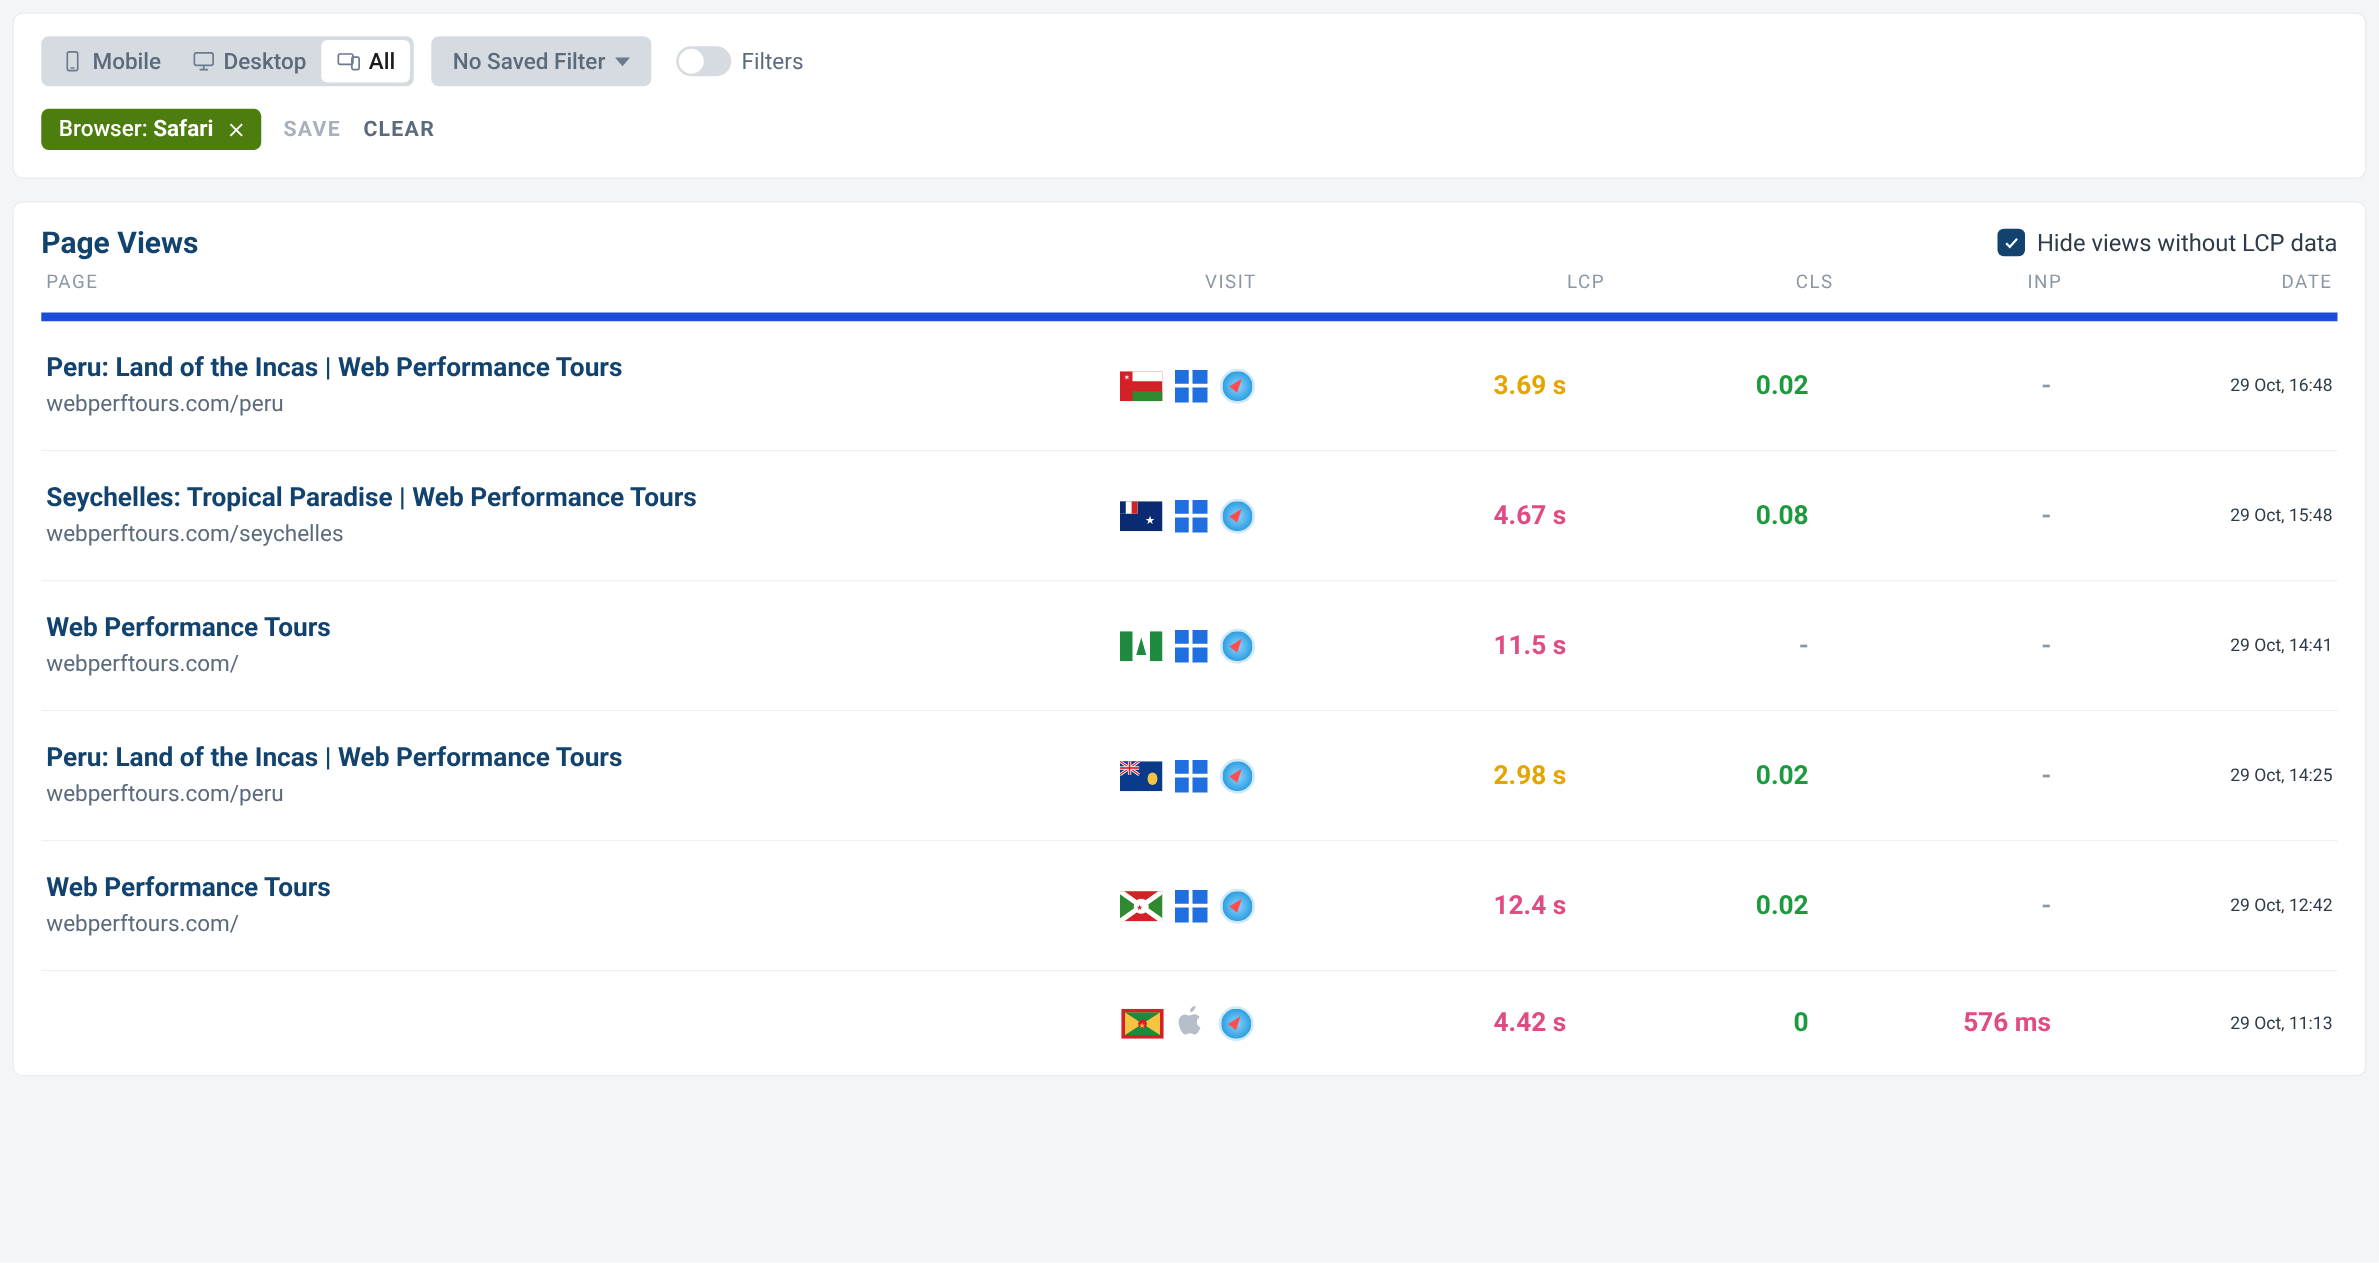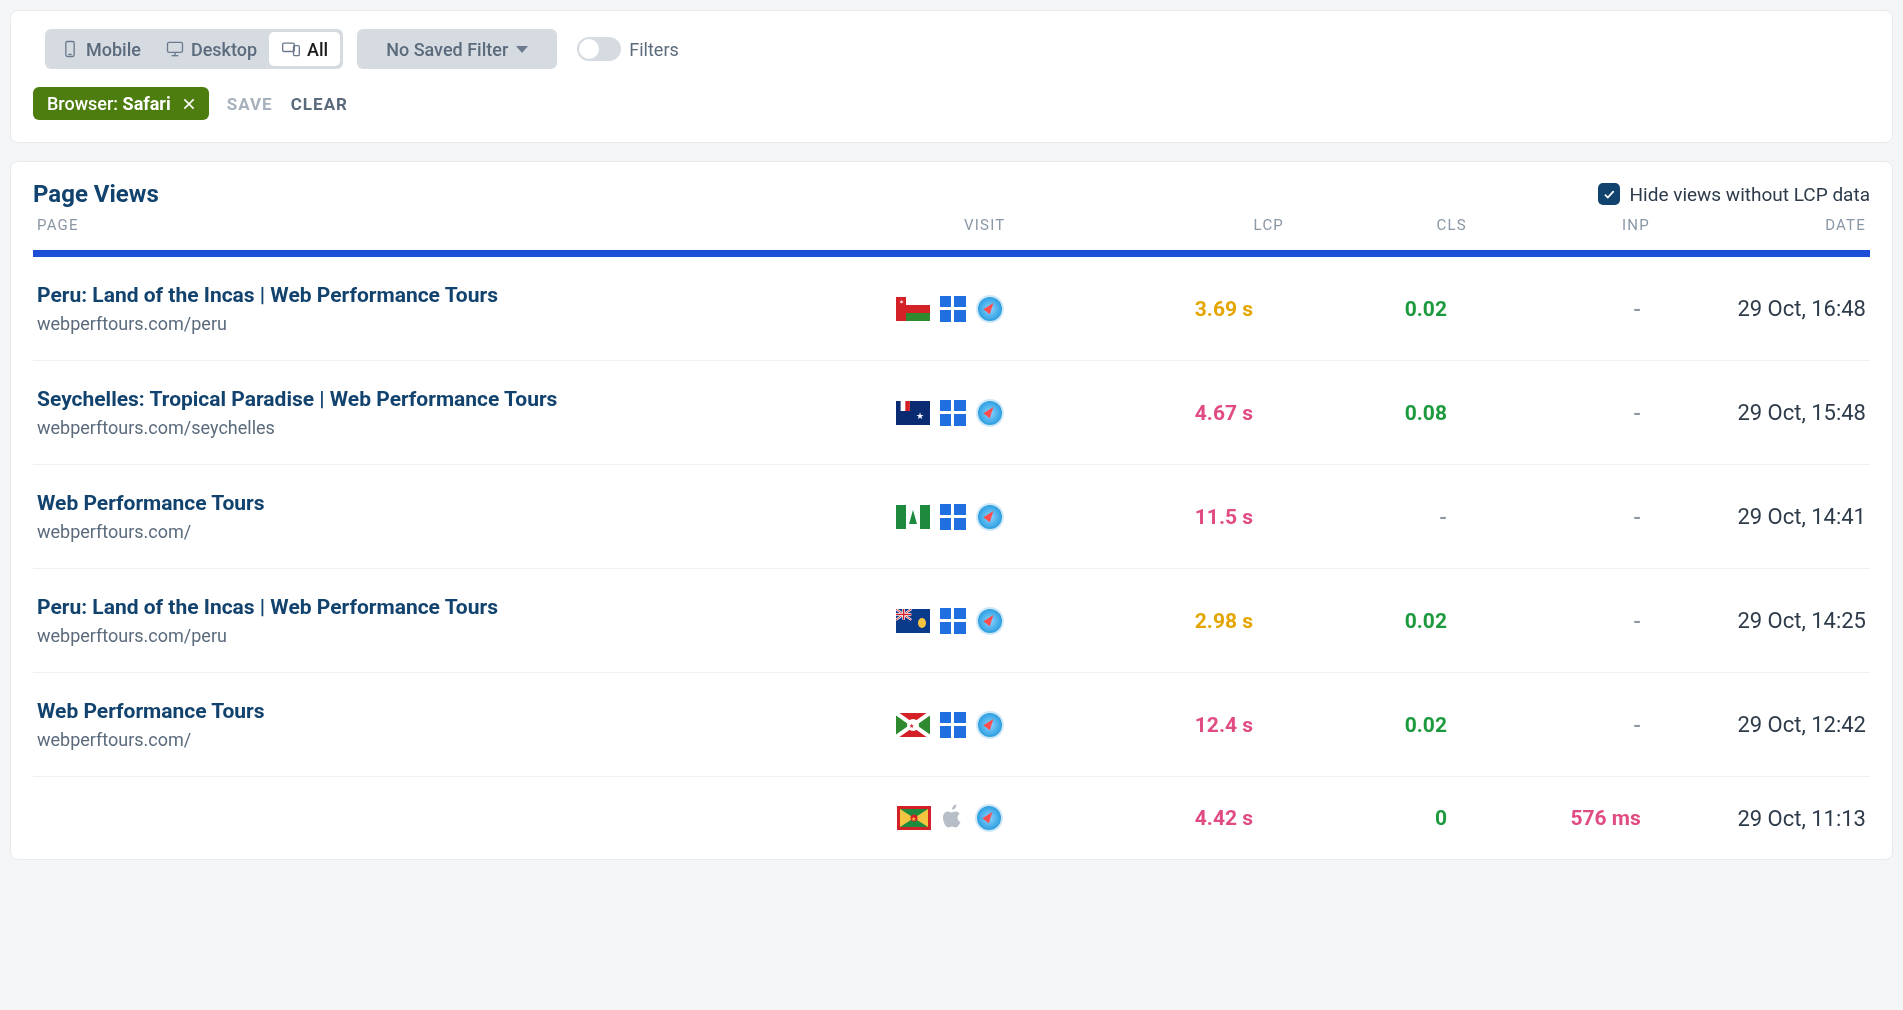--- a/index.html
+++ b/index.html
@@ -18,21 +18,20 @@
   margin-bottom: 18px;
 }
 .toolbar-row { display: flex; align-items: center; gap: 14px; }
 .seg-group {
   display: inline-flex;
   align-items: flex-end;
   background: #d6dbe1;
   border-radius: 6px;
   padding: 3px;
   height: 40px;
-  margin-left: 12px;
 }
 .seg-item {
   display: inline-flex;
   align-items: center;
   gap: 6px;
   padding: 4px 12px;
   border-radius: 5px;
   color: #5b6b7c;
   font-weight: 500;
   cursor: pointer;
@@ -43,21 +42,21 @@
   background: #ffffff;
   color: #1a1a1a;
 }
 .seg-icon-svg { width: 20px; height: 20px; stroke: #6b7a8c; fill: none; stroke-width: 1.6; }
 .saved-filter {
   display: inline-flex;
   align-items: center;
   gap: 8px;
   background: #d6dbe1;
   border-radius: 6px;
-  padding: 0 29px;
+  padding: 0 17px;
   height: 40px;
   color: #5b6b7c;
   font-weight: 500;
   cursor: pointer;
   font-size: 18px;
 }
 .caret-down {
   width: 0; height: 0;
   border-left: 6px solid transparent;
   border-right: 6px solid transparent;
@@ -125,21 +124,21 @@
   content: ""; position: absolute; left: 50%; top: 50%; width: 0; height: 0;
   border-left: 4px solid transparent; border-right: 4px solid transparent;
   border-bottom: 11px solid #ff4d4d;
   transform: translate(-50%,-65%) rotate(38deg);
 }
 .metric { text-align: right; font-size: 21px; font-weight: 700; }
 .metric.amber { color: #e5a500; }
 .metric.pink { color: #e14b83; }
 .metric.green { color: #1d9a3e; }
 .metric.dim { color: #8a97a5; font-weight: 600; }
-.date-cell { text-align: right; font-size: 22px; color: #2d3b4a; }
+.date-cell { text-align: right; font-size: 14px; color: #2d3b4a; }
 </style>
 </head>
 <body>
 
 <div class="card">
   <div class="toolbar-row">
     <div class="seg-group">
       <div class="seg-item">
         <svg class="seg-icon-svg" viewBox="0 0 24 24">
             <rect x="7" y="3" width="10" height="18" rx="2"></rect>

